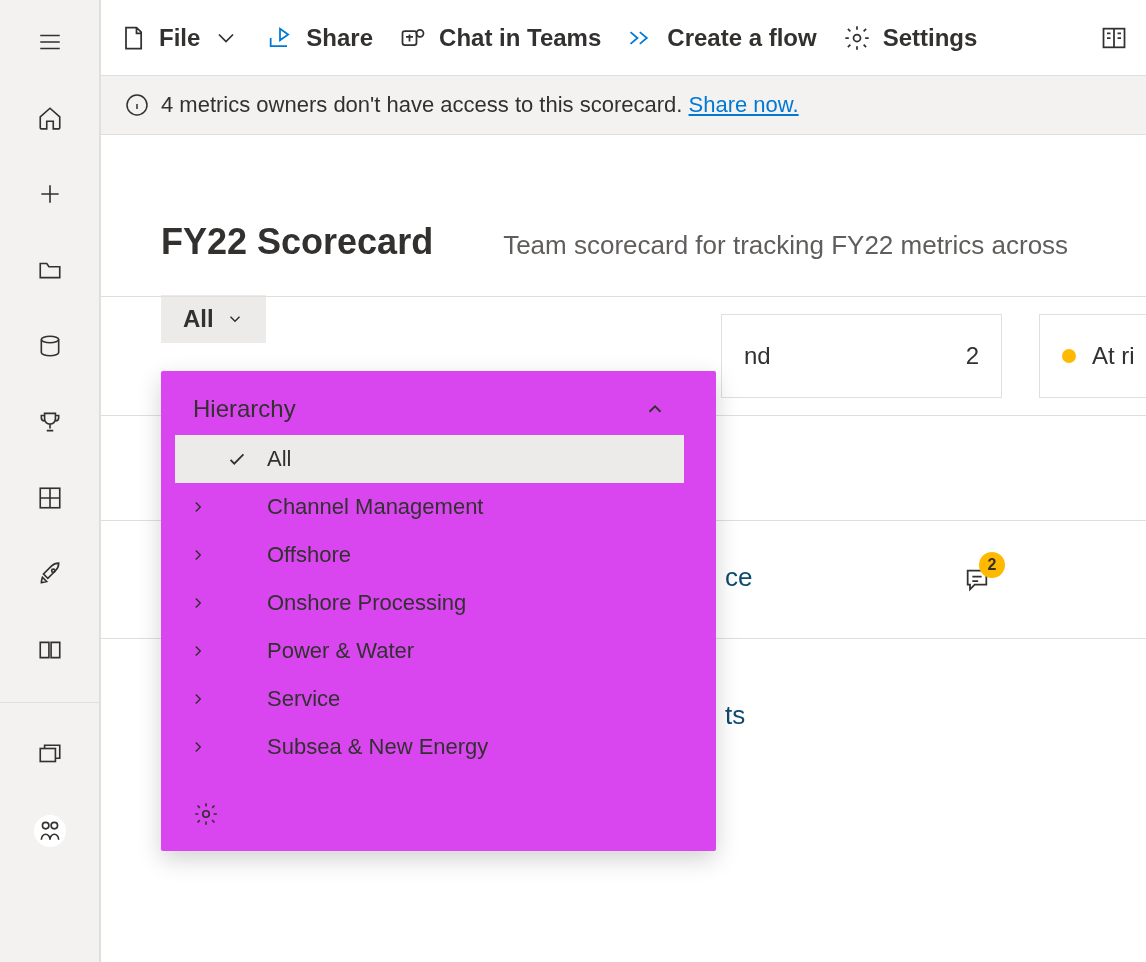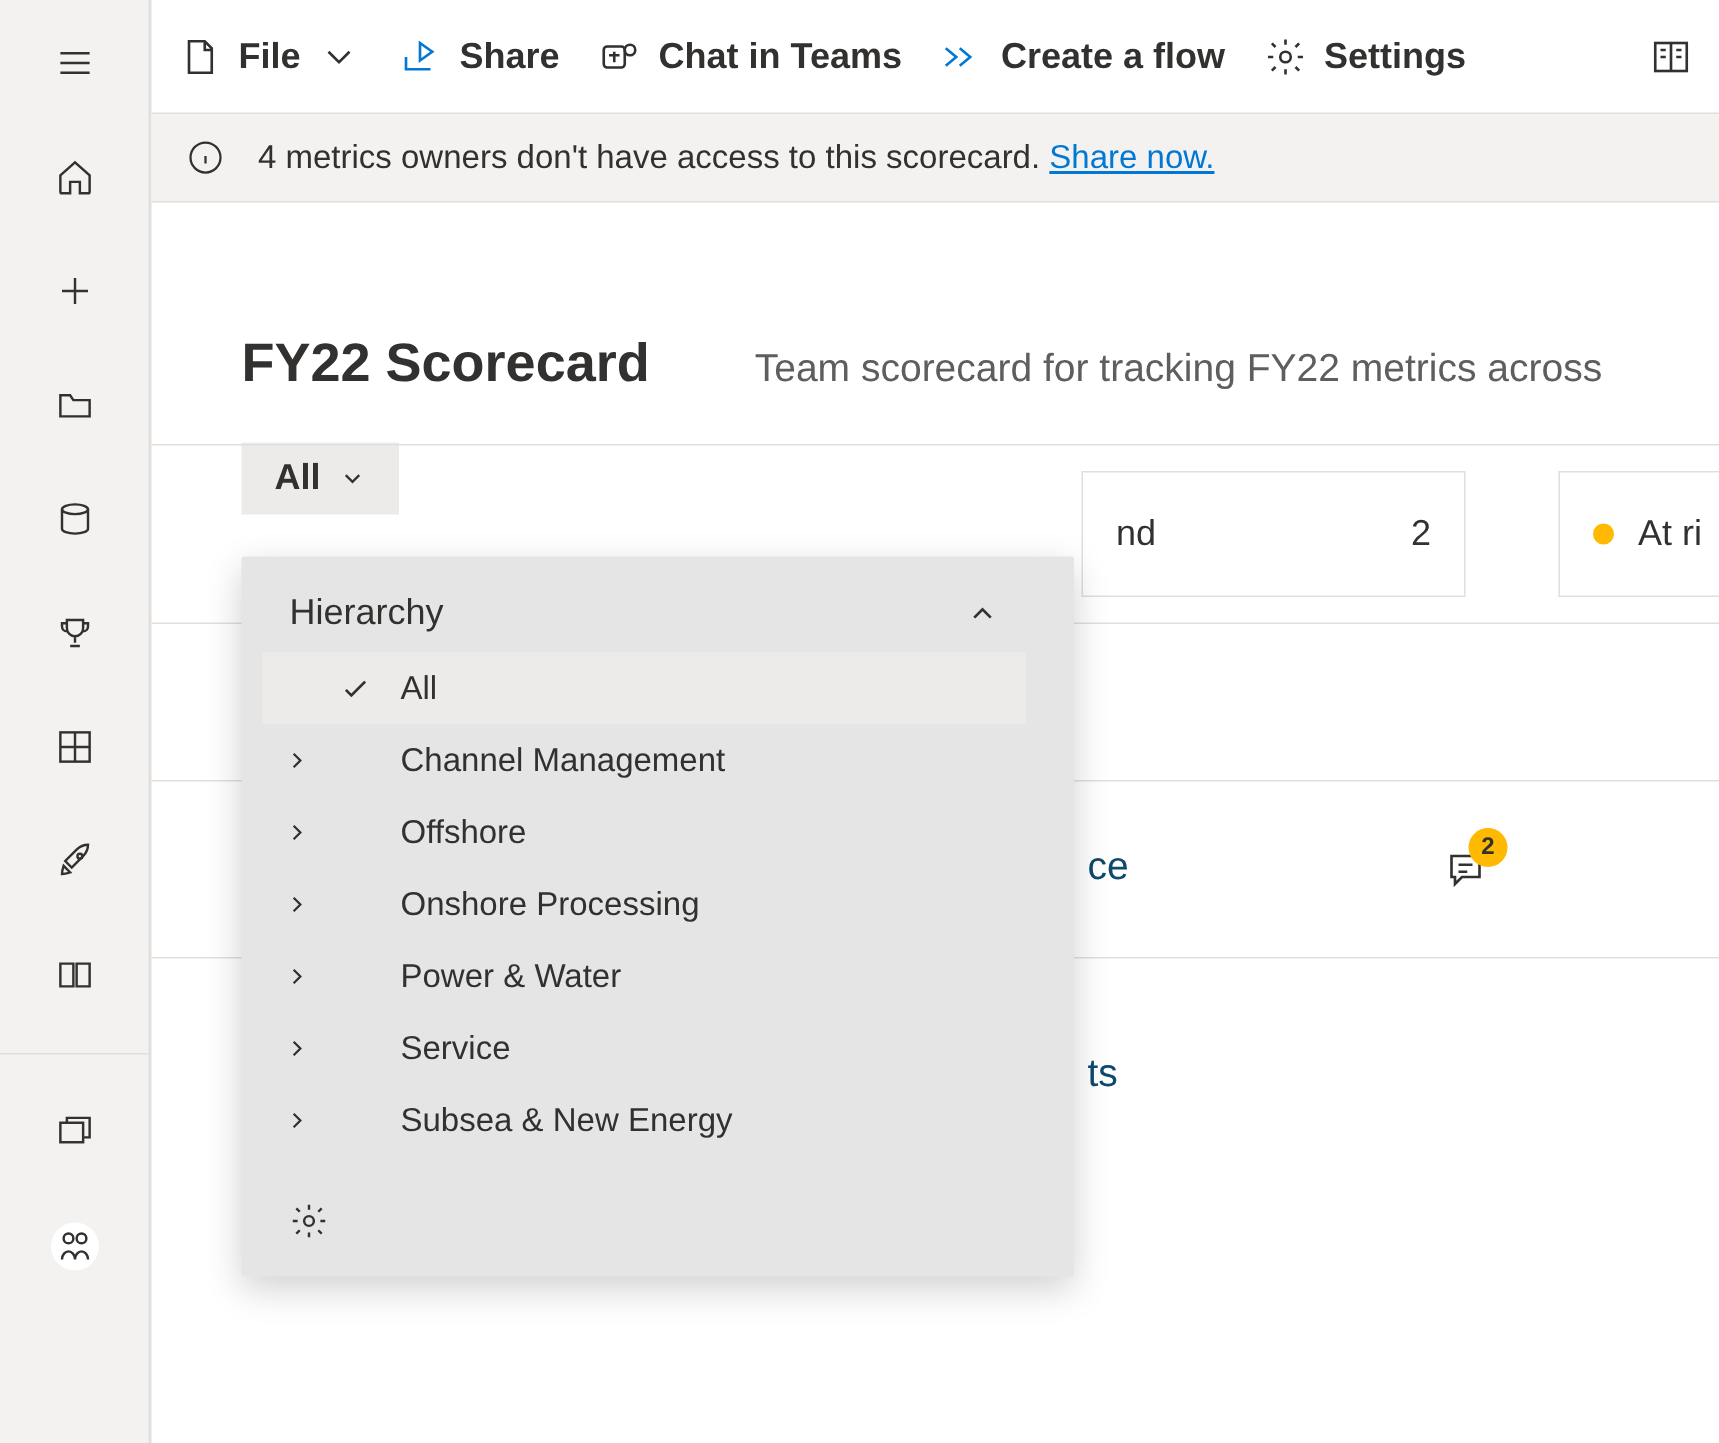--- a/index.html
+++ b/index.html
@@ -63,21 +63,21 @@
   gap: 12px;
   cursor: pointer;
 }
 .toolbar svg { width: 28px; height: 28px; stroke: #323130; stroke-width: 1.5; fill: none; }
 .toolbar .flow-icon svg { stroke: #0078d4; }
 .toolbar .share-icon svg { stroke: #0078d4; }
 
 .notice {
   display: flex;
   align-items: center;
-  gap: 23px;
+  gap: 12px;
   padding: 16px 24px;
   background: #f3f2f1;
   font-size: 22px;
   border-bottom: 1px solid #e1dfdd;
 }
 .notice svg { width: 24px; height: 24px; stroke: #323130; stroke-width: 1.5; fill: none; }
 .notice a { color: #0078d4; text-decoration: underline; cursor: pointer; }
 
 .content {
   padding: 50px 0 0 60px;
@@ -102,21 +102,21 @@
   font-weight: 600;
   cursor: pointer;
 }
 .filter-chip svg { width: 18px; height: 18px; stroke: #323130; stroke-width: 2; fill: none; }
 
 .dropdown {
   position: absolute;
   left: 60px;
   top: 236px;
   width: 555px;
-  background: #e5e5e5;
+  background: #d946ef;
   box-shadow: 0 8px 24px rgba(0,0,0,0.18);
   border-radius: 2px;
   padding: 24px 32px 24px 14px;
   z-index: 10;
 }
 .dd-header {
   display: flex;
   justify-content: space-between;
   align-items: center;
   padding: 0 18px 12px 18px;
@@ -422,21 +422,21 @@
       <div class="dd-footer">
         <svg viewBox="0 0 24 24">
             <circle cx="12" cy="12" r="3"></circle>
             <path d="M12 2v3M12 19v3M4.2 4.2l2.1 2.1M17.7 17.7l2.1 2.1M2 12h3M19 12h3M4.2 19.8l2.1-2.1M17.7 6.3l2.1-2.1"></path>
           </svg>
       </div>
     </div>
   </div>
 
   <div class="status-row">
-    <div class="status-card" style="left:620px; width:256px;text-align:center;">
+    <div class="status-card" style="left:620px; width:281px;text-align:center;">
       <span>nd</span>
       <span style="margin-left:auto;font-weight:400">2</span>
     </div>
     <div class="status-card" style="left:938px; width:200px; border-right:none;">
       <span class="dot yellow"></span>
       <span>At ri</span>
     </div>
   </div>
 
   <div class="row-line" style="top:520px"></div>

